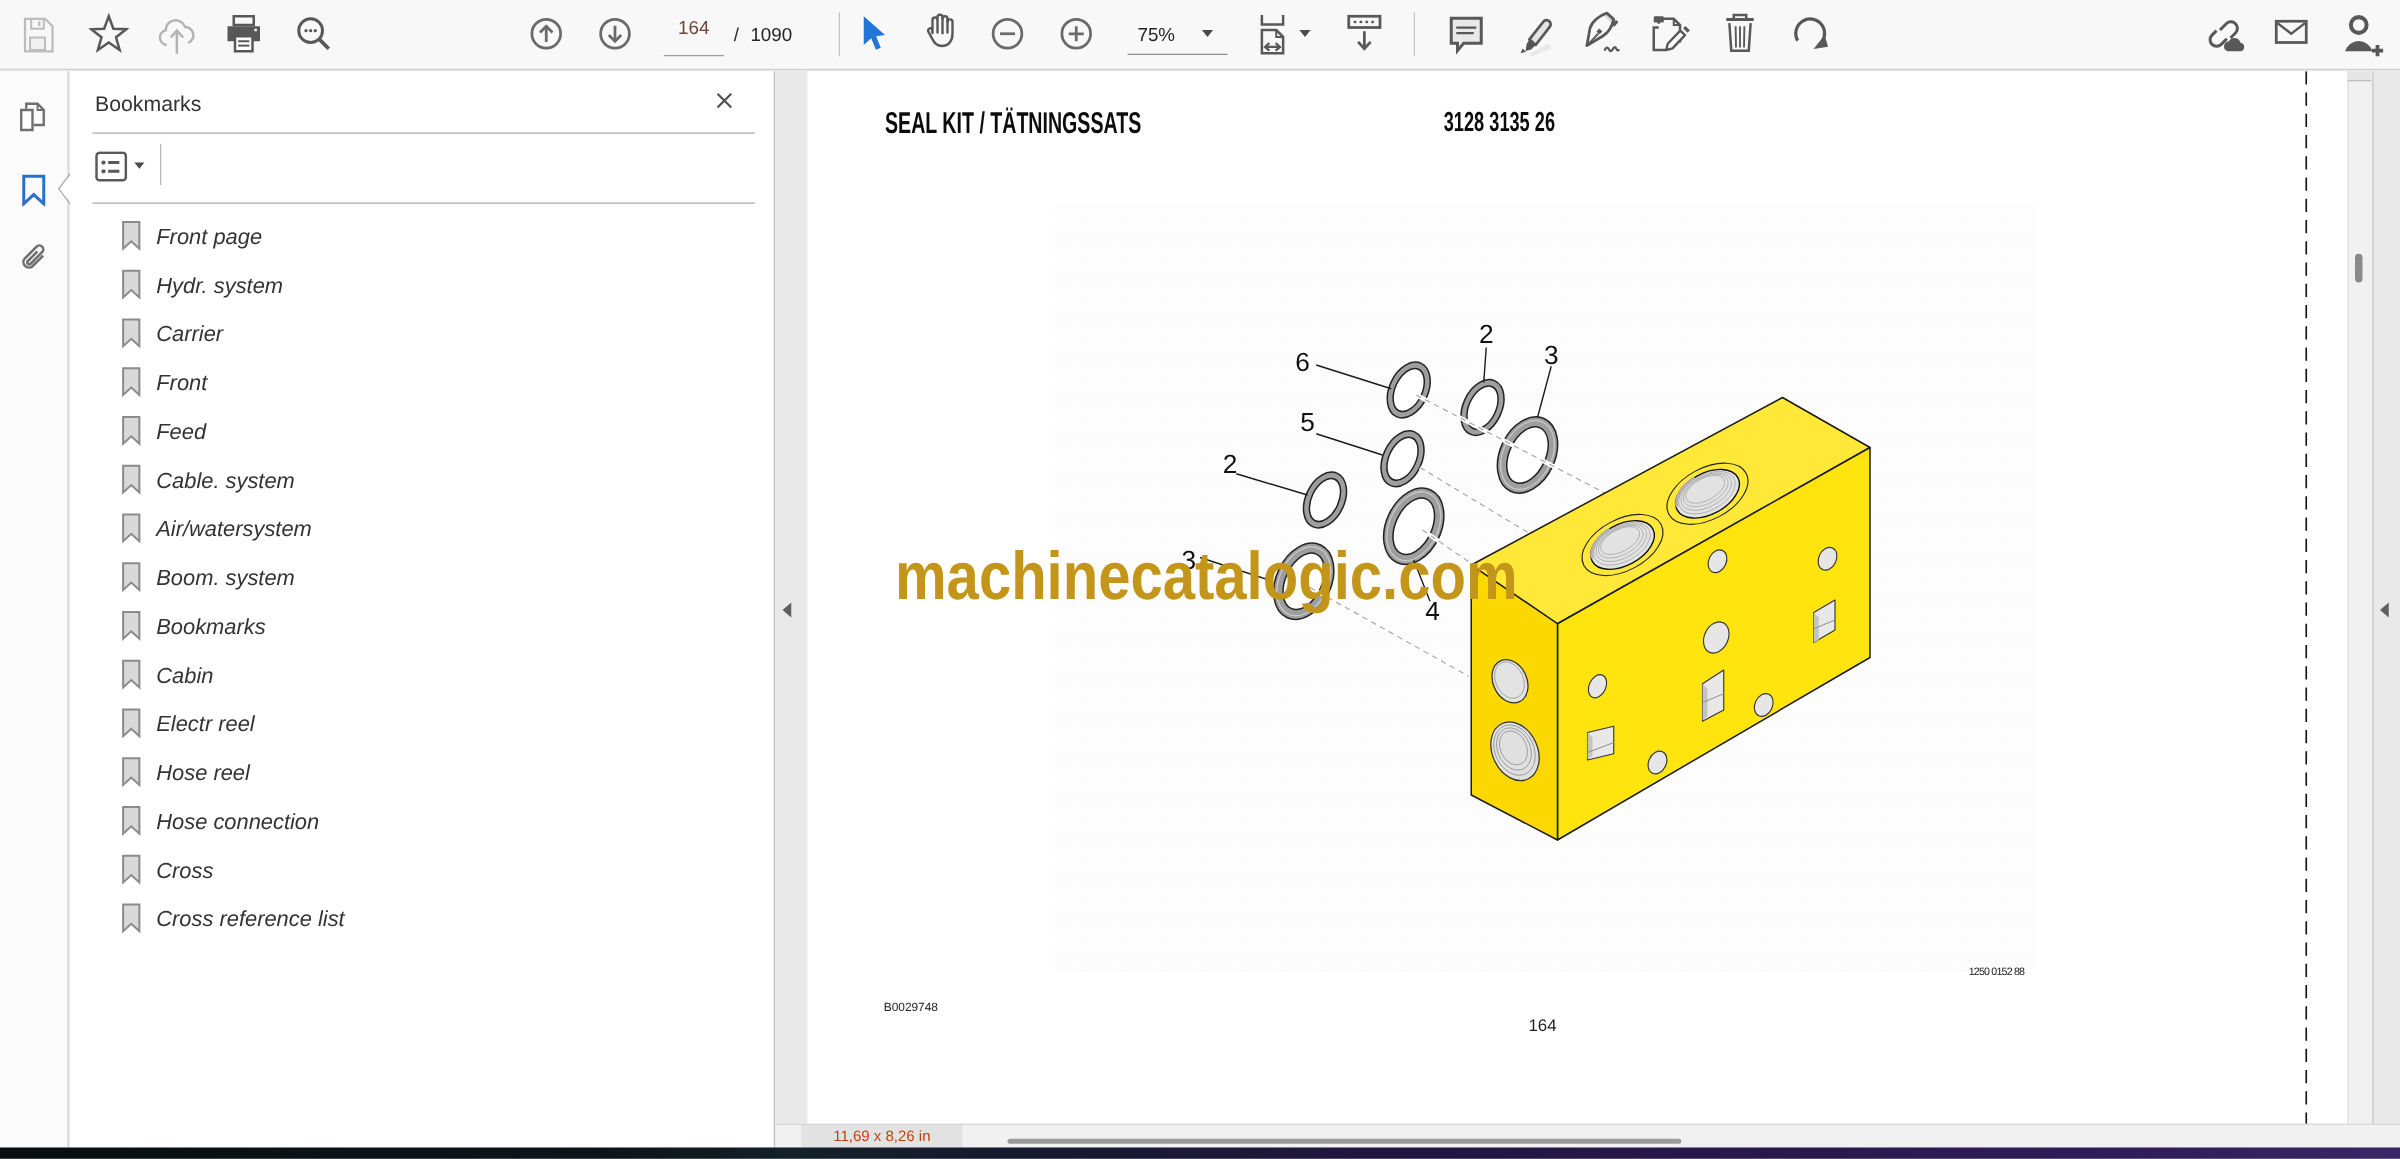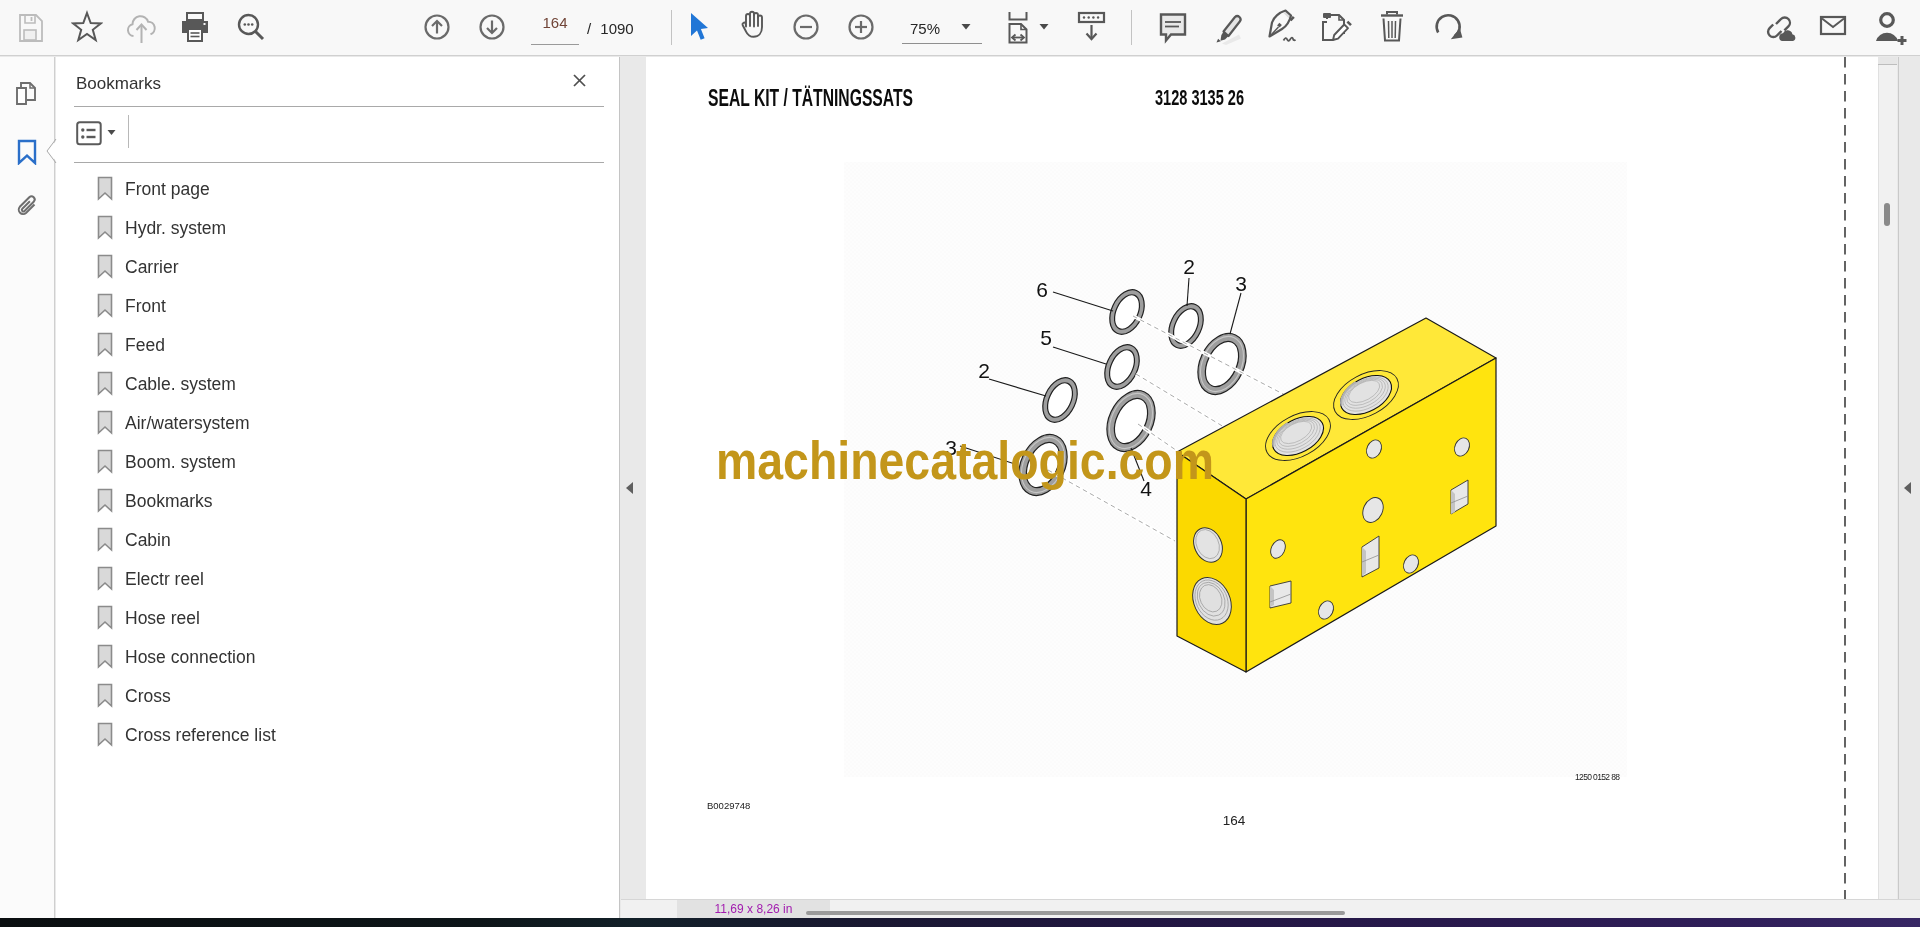--- a/index.html
+++ b/index.html
@@ -7,32 +7,32 @@
     font-family:"Liberation Sans", sans-serif; }
   .abs { position:absolute; }
   #toolbar { left:0; top:0; width:1920px; height:56px; background:#f8f8f8;
     border-bottom:1px solid #d0d0d0; }
   .ticon { position:absolute; top:0; height:56px; display:flex; align-items:center; justify-content:center; }
   #leftstrip { left:0; top:57px; width:55px; height:861px; background:#fbfbfb; border-right:1px solid #cfcfcf; }
   #sidepanel { left:56px; top:57px; width:564px; height:861px; background:#ffffff; border-right:1px solid #c4c4c4; }
   #canvas { left:621px; top:57px; width:1299px; height:842px; background:#e9e9e9; }
   #page { left:646px; top:57px; width:1232px; height:842px; background:#ffffff; }
   #statusbar { left:621px; top:899px; width:1299px; height:19px; background:#f1f1f1; border-top:1px solid #d6d6d6;}
-  #sizebox { left:641px; top:900px; width:153px; height:18px; background:#e2e2e2;
-    font-size:12px; color:#a21caf; text-align:center; line-height:18px;margin-left:36px; }
+  #sizebox { left:641px; top:900px; width:129px; height:18px; background:#e2e2e2;
+    font-size:12px; color:#c2410c; text-align:center; line-height:18px; }
   #hthumb { left:806px; top:911px; width:539px; height:4px; background:#9a9a9a; border-radius:2px; }
   #vscroll { left:1878px; top:57px; width:19px; height:842px; background:#f1f1f1; border-left:1px solid #e0e0e0;}
   #vbtn { left:1878px; top:57px; width:19px; height:8px; background:#e6e6e6; border-bottom:1px solid #bdbdbd; }
   #vthumb { left:1884px; top:203px; width:6px; height:23px; background:#8a8a8a; border-radius:3px; }
   #rstrip { left:1898px; top:57px; width:22px; height:842px; background:#e9e9e9; border-left:1px solid #c9c9c9; }
   #taskbar { left:0; top:918px; width:1920px; height:9px;
     background:linear-gradient(90deg,#0a0e10 0%,#0d1518 25%,#122028 33%,#191831 45%,#211642 60%,#28194c 75%,#2f1e59 90%,#372764 100%); }
   #bmheader { left:76px; top:74px; font-size:17px; color:#333; }
   .divider { position:absolute; height:1px; background:#a9a9a9; }
-  .bmrow { position:absolute; left:125px; font-size:17.5px; color:#333; }
+  .bmrow { position:absolute; left:125px; font-size:17.5px; color:#333;font-style:italic; }
   .bmglyph { position:absolute; left:97px; }
   #notch { left:48px; top:141px; width:0; height:0;
     border-top:10px solid transparent; border-bottom:10px solid transparent; border-right:8px solid #ffffff; }
   .colapz { position:absolute; width:0; height:0; border-top:6px solid transparent;
     border-bottom:6px solid transparent; border-right:7px solid #5f5f5f; }
 </style>
 </head>
 <body>
 <div id="toolbar" class="abs">
 

